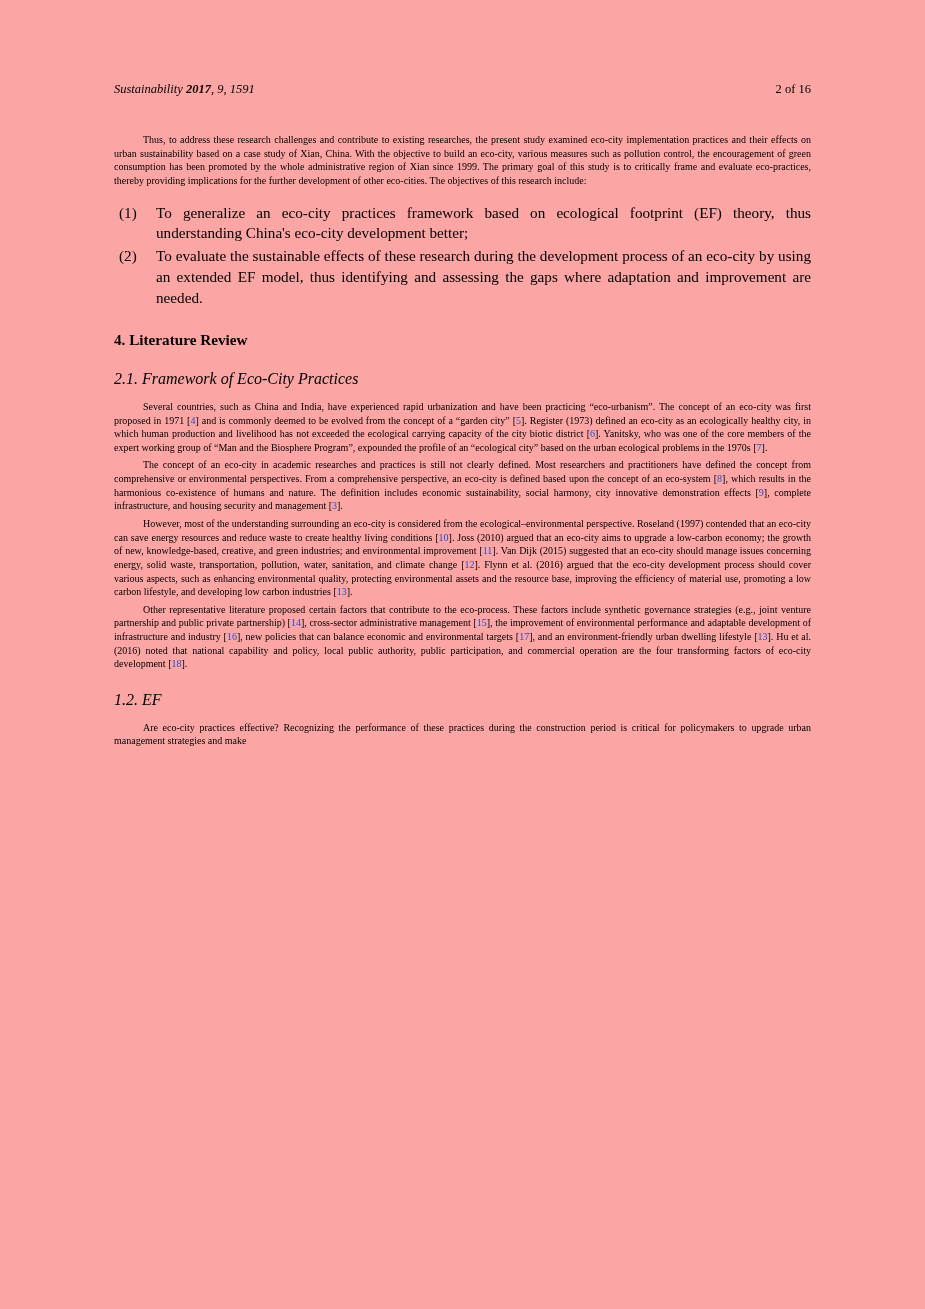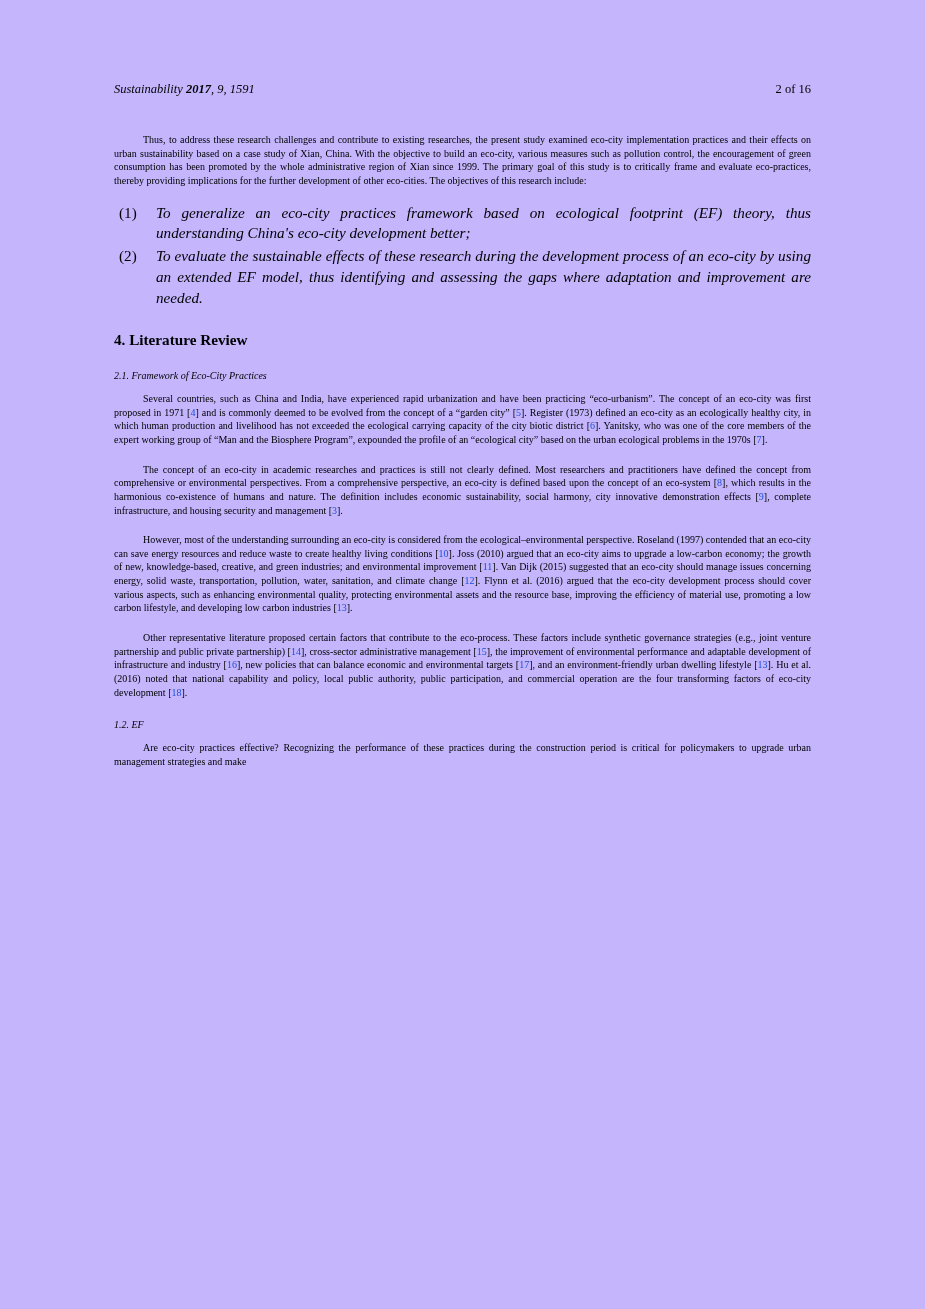--- a/index.html
+++ b/index.html
@@ -12,21 +12,21 @@
     height: 1309px;
     font-family: "Liberation Serif", serif;
     color: #000000;
   }
   .page {
     position: relative;
     width: 925px;
     height: 1309px;
     box-sizing: border-box;
     padding: 8px;
-    background: #c4b5fd;
+    background: #fca5a5;
   }
   .content {
     position: absolute;
     left: 114px;
     top: 82px;
     width: 697px;
   }
   .runhead {
     display: flex;
     justify-content: space-between;
@@ -47,50 +47,49 @@
   }
   p.para {
     font-size: 10px;
     line-height: 1.365;
     text-align: justify;
     margin: 0 0 0 0;
     text-indent: 29px;
     hyphens: none;
   }
   p.para + p.para {
-    margin-top: 16px;
+    margin-top: 4px;
   }
   .olist {
     margin: 15px 0 0 0;
   }
   .oitem {
     display: flex;
     font-size: 15.2px;
     line-height: 1.365;
     margin-bottom: 2px;
   }
   .oitem .num {
     width: 42px;
     flex: 0 0 42px;
     padding-left: 5px;
     box-sizing: border-box;
   }
   .oitem .txt {
     flex: 1;
     text-align: justify;
-    font-style: italic;
   }
   h2.secttl {
     font-size: 15.2px;
     font-weight: bold;
     margin: 22px 0 0 0;
     line-height: 1.3;
   }
   h3.subttl {
-    font-size: 10px;
+    font-size: 16px;
     font-style: italic;
     font-weight: normal;
     margin: 19px 0 10px 0;
     line-height: 1.3;
   }
   a.ref {
     color: #1a4fd6;
     text-decoration: none;
   }
 </style>

